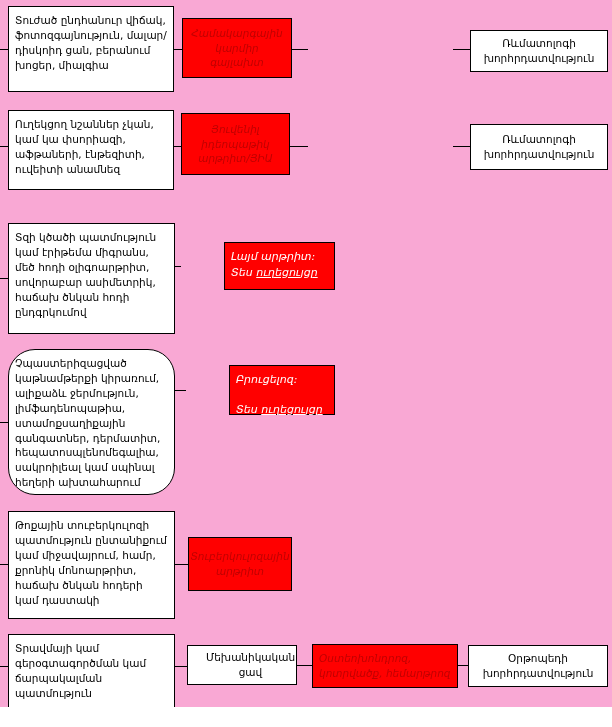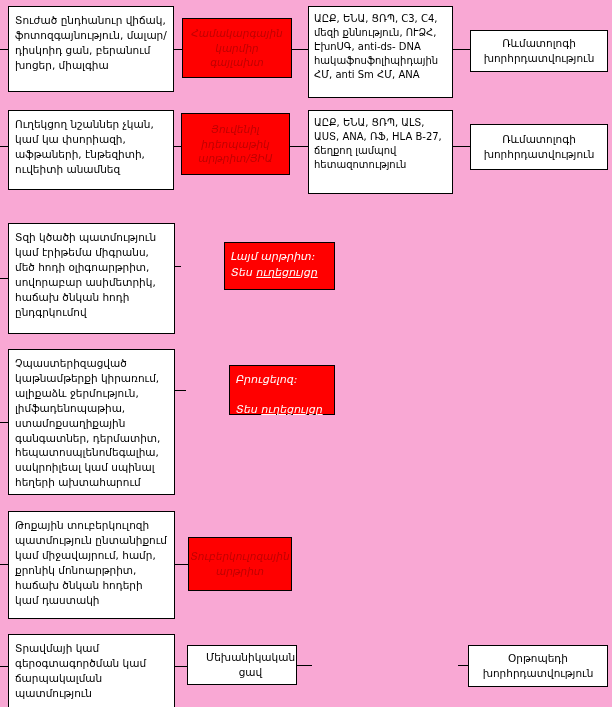--- a/index.html
+++ b/index.html
@@ -44,45 +44,44 @@
   .gap-top{margin-top:14px;display:block;}
   .link{text-decoration:underline;}
 </style>
 </head>
 <body>
 
 <div id="canvas">
 
   <div class="box" style="left:8px;top:6px;width:166px;height:86px;">Տուժած ընդհանուր վիճակ, ֆոտոզգայնություն, մալար/դիսկոիդ ցան, բերանում խոցեր, միալգիա</div>
   <div class="box red center" style="left:182px;top:18px;width:110px;height:60px;">Համակարգային կարմիր գայլախտ</div>
-  <div class="box labs" style="left:308px;top:6px;width:145px;height:92px;">ԱԸՔ, ԵՆԱ, ՑՌՊ, C3, C4, մեզի քննություն, ՈՒՁՀ, ԷխոՍԳ, anti-ds- DNA հակաֆոսֆոլիպիդային ՀՄ, anti Sm ՀՄ, ANA</div>
   <div class="box center consult" style="left:470px;top:30px;width:138px;height:42px;">Ռևմատոլոգի խորհրդատվություն</div>
 
   <div class="box" style="left:8px;top:110px;width:166px;height:80px;">Ուղեկցող նշաններ չկան, կամ կա փսորիազի, աֆթաների, էնթեզիտի, ուվեիտի անամնեզ</div>
   <div class="box red center" style="left:181px;top:113px;width:109px;height:62px;">Յուվենիլ իդեոպաթիկ արթրիտ/ՅԻԱ</div>
-  <div class="box labs" style="left:308px;top:110px;width:145px;height:84px;">ԱԸՔ, ԵՆԱ, ՑՌՊ, ԱԼՏ, ԱՍՏ, ANA, ՌՖ, HLA B-27, ճեղքող լամպով հետազոտություն</div>
   <div class="box center consult" style="left:470px;top:124px;width:138px;height:46px;">Ռևմատոլոգի խորհրդատվություն</div>
 
   <div class="box" style="left:8px;top:223px;width:167px;height:111px;">Տզի կծածի պատմություն կամ էրիթեմա միգրանս, մեծ հոդի օլիգոարթրիտ, սովորաբար ասիմետրիկ, հաճախ ծնկան հոդի ընդգրկումով</div>
   <div class="box red whitetext" style="left:181px;top:242px;width:111px;height:48px;font-size:11px;">
     <span>Լայմ արթրիտ:</span><br>
     <span>Տես </span><span class="link">ուղեցույցը</span>
   </div>
 
-  <div class="box" style="left:8px;top:349px;width:167px;height:146px;">Չպաստերիզացված կաթնամթերքի կիրառում, ալիքաձև ջերմություն, լիմֆադենոպաթիա, ստամոքսաղիքային գանգատներ, դերմատիտ, հեպատոսպլենոմեգալիա, սակրոիլեալ կամ սպինալ հեղերի ախտահարում</div>
+  <div class="box" style="left:8px;top:349px;width:167px;height:146px;border-radius:27px;">Չպաստերիզացված կաթնամթերքի կիրառում, ալիքաձև ջերմություն, լիմֆադենոպաթիա, ստամոքսաղիքային գանգատներ, դերմատիտ, հեպատոսպլենոմեգալիա, սակրոիլեալ կամ սպինալ հեղերի ախտահարում</div>
   <div class="box red whitetext" style="left:186px;top:365px;width:106px;height:50px;font-size:11px;">
     <span>Բրուցելոզ:</span>
     <span class="gap-top"><span>Տես </span><span class="link">ուղեցույցը</span></span>
   </div>
 
   <div class="box" style="left:8px;top:511px;width:167px;height:108px;">Թոքային տուբերկուլոզի պատմություն ընտանիքում կամ միջավայրում, համր, քրոնիկ մոնոարթրիտ, հաճախ ծնկան հոդերի կամ դաստակի</div>
   <div class="box red center" style="left:188px;top:537px;width:104px;height:54px;">Տուբերկուլոզային արթրիտ</div>
 
   <div class="box" style="left:8px;top:634px;width:167px;height:86px;">Տրավմայի կամ գերօգտագործման կամ ճարպակալման պատմություն</div>
   <div class="box center" style="left:187px;top:645px;width:110px;height:40px;font-size:10.5px;padding-left:23px;">Մեխանիկական ցավ</div>
+  <div class="box red" style="left:312px;top:644px;width:146px;height:44px;font-size:10.5px;">Օստեոխոնդրոզ, կոտրվածք, հեմարթրոզ</div>
   <div class="box center consult" style="left:468px;top:645px;width:140px;height:42px;">Օրթոպեդի խորհրդատվություն</div>
 
   <div class="hline" style="left:0;top:49px;width:8px;"></div>
   <div class="hline" style="left:174px;top:49px;width:8px;"></div>
   <div class="hline" style="left:292px;top:49px;width:16px;"></div>
   <div class="hline" style="left:453px;top:49px;width:17px;"></div>
 
   <div class="hline" style="left:0;top:146px;width:8px;"></div>
   <div class="hline" style="left:174px;top:146px;width:7px;"></div>
   <div class="hline" style="left:290px;top:146px;width:18px;"></div>

